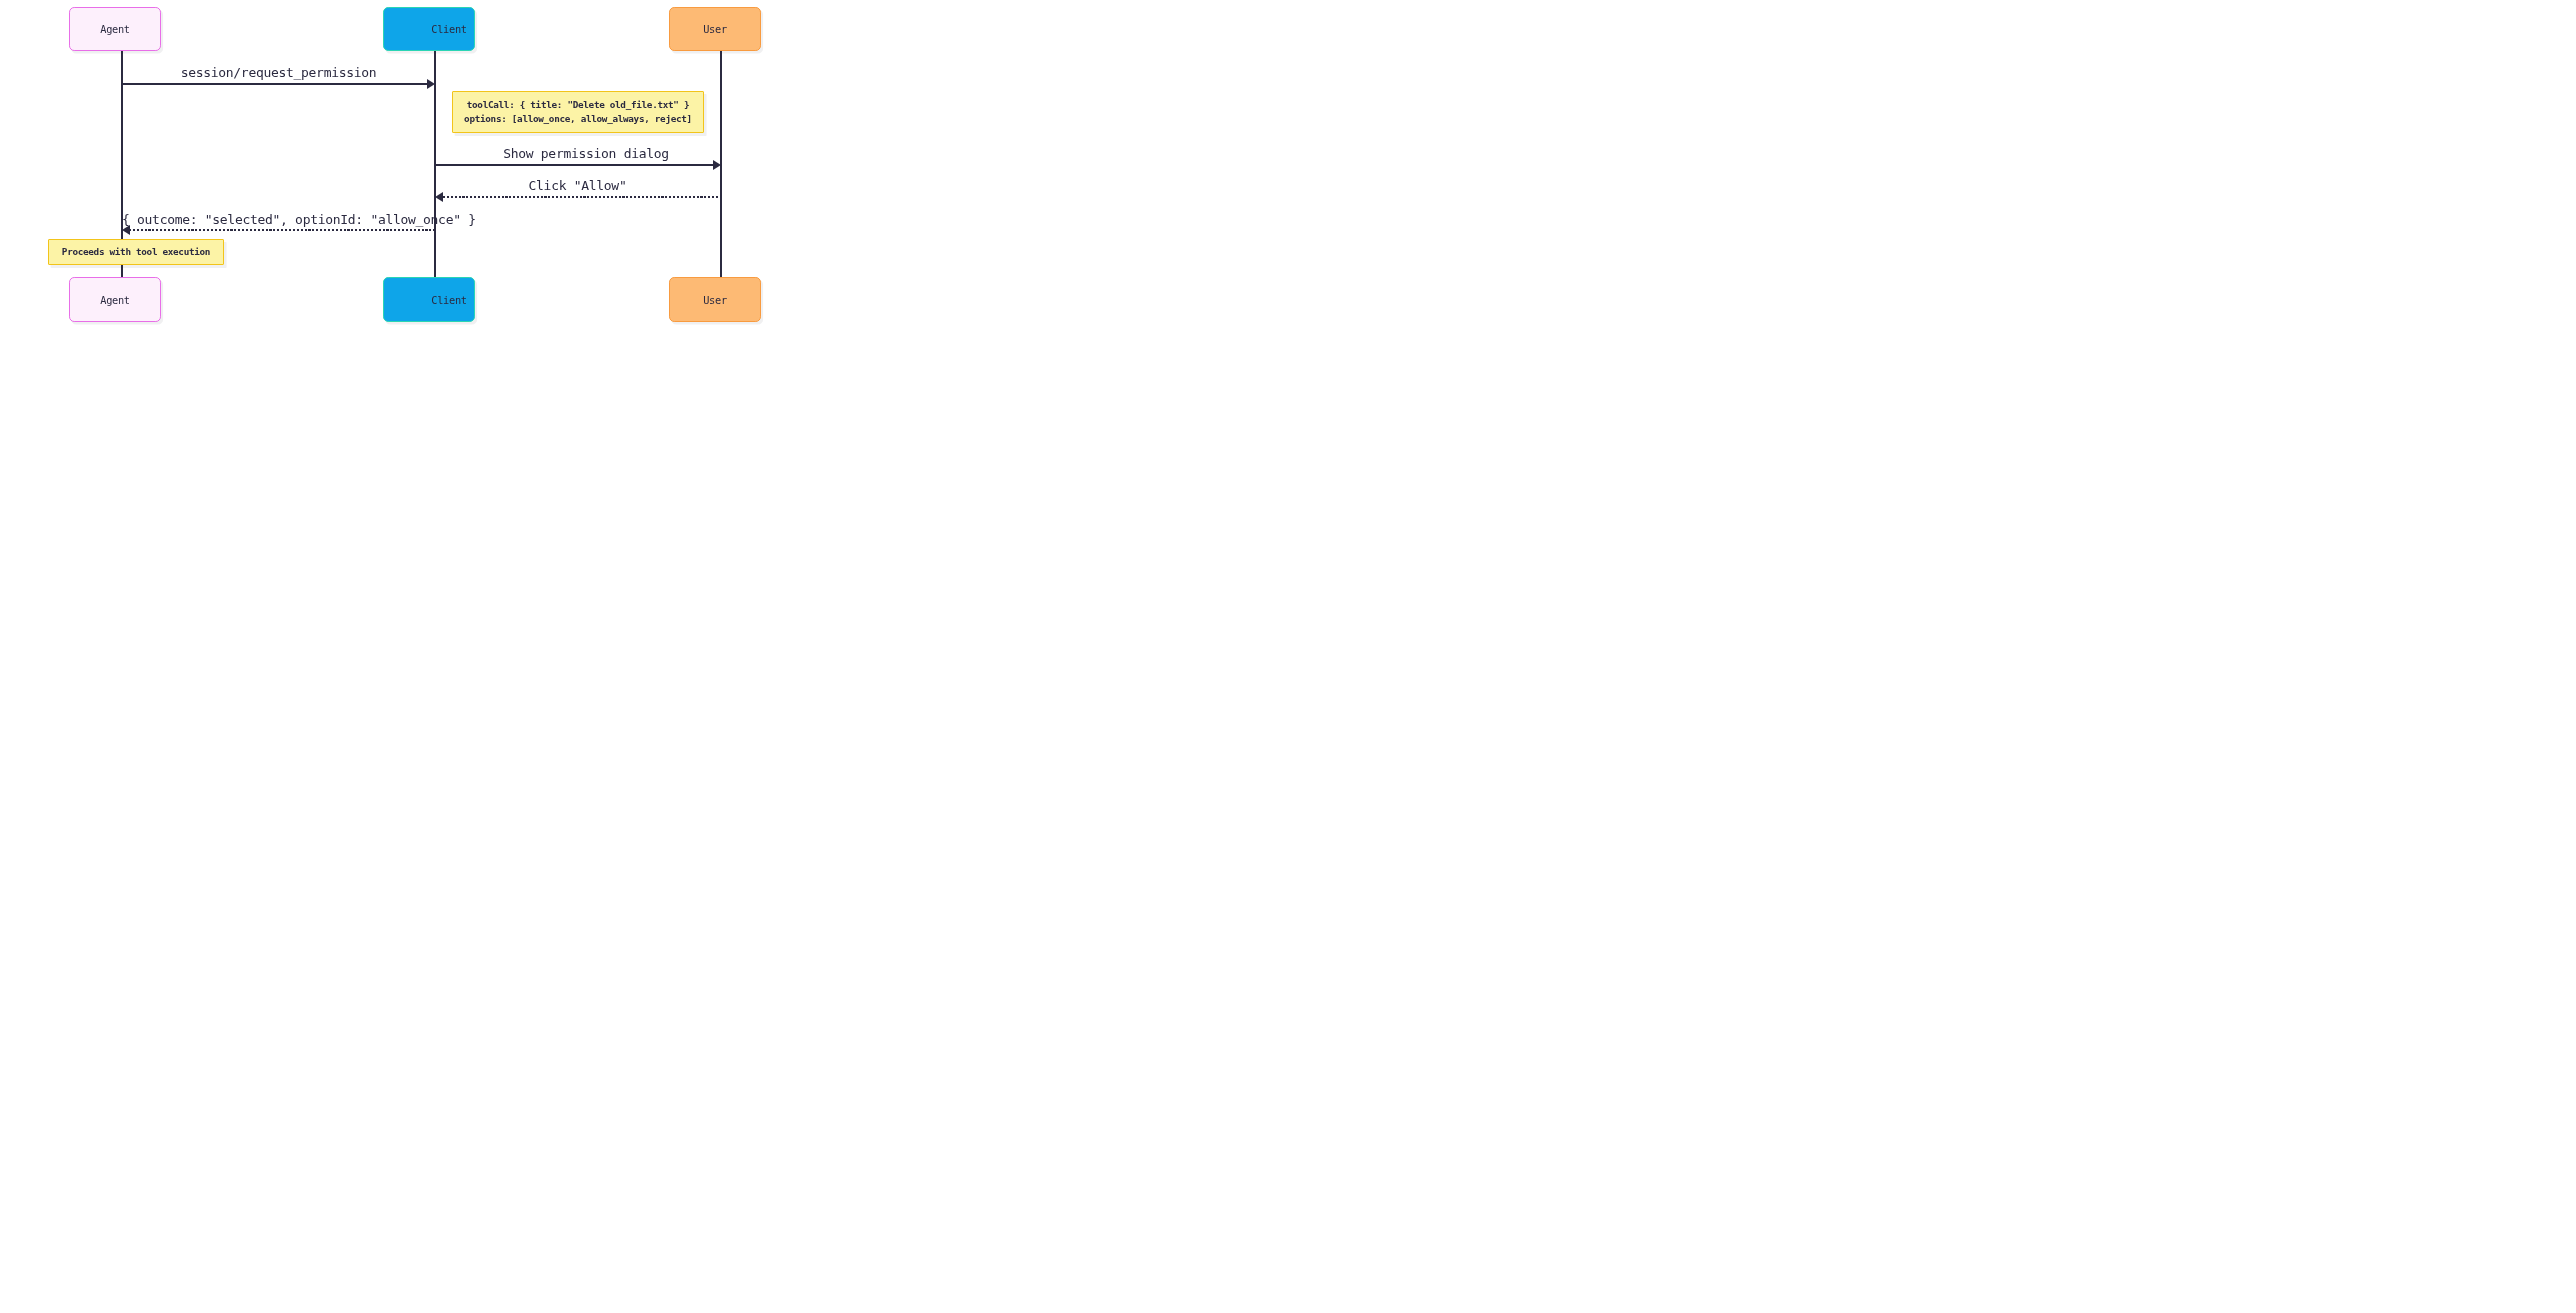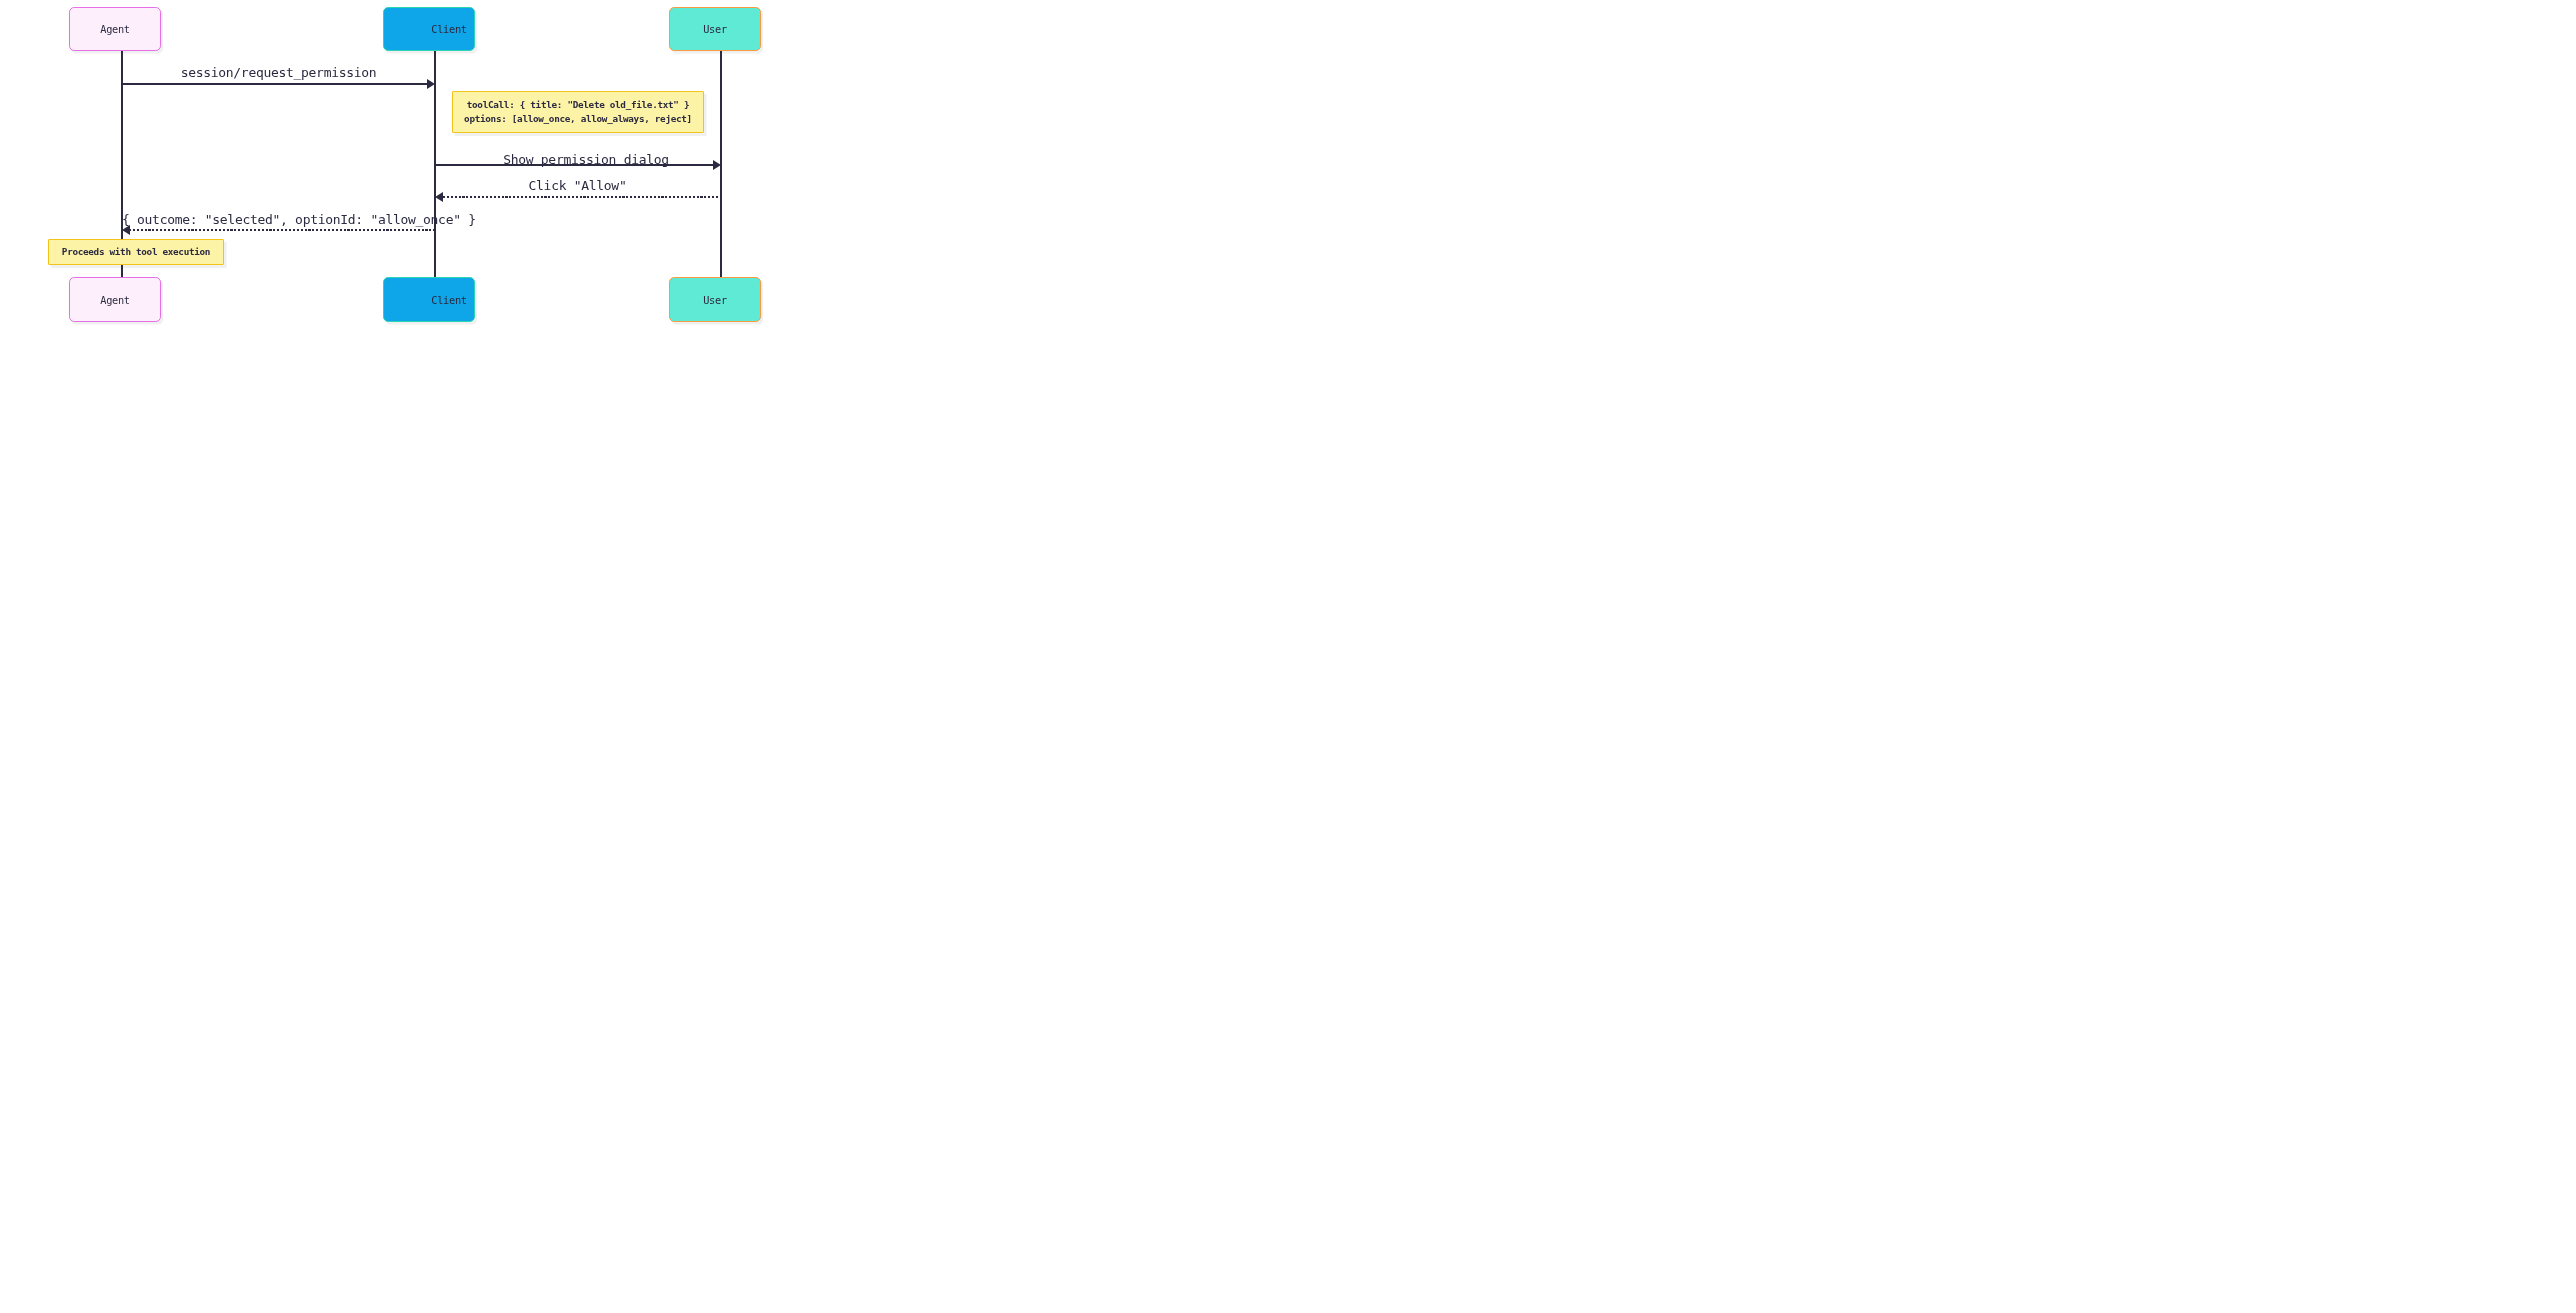--- a/index.html
+++ b/index.html
@@ -41,21 +41,21 @@
     justify-content: center;
     font-size: 10.3px;
     letter-spacing: -0.3px;
     box-shadow: 2.1px 2.6px 0 rgba(40, 40, 60, 0.07);
     z-index: 3;
   }
   .actor-box.top    { top: 7.2px; }
   .actor-box.bottom { top: 277px; height: 45px; }
   .actor-box.agent  { left: 69px;  border-color: #e86ee8; background: #fdf0fc; }
   .actor-box.client { left: 383px;  border-color: #2bd5b4; background: #0ea5e9; padding-left: 40px; }
-  .actor-box.user   { left: 669px; border-color: #f89b40; background: #5eead4; }
+  .actor-box.user   { left: 669px; border-color: #f89b40; background: #fdba74; }
 
   
   .msg-label {
     position: absolute;
     text-align: center;
     font-size: 13px;
     letter-spacing: -0.3px;
     white-space: nowrap;
     z-index: 2;
   }
@@ -78,21 +78,21 @@
     z-index: 2;
   }
   .arrowhead.right { border-left: 8.2px solid #2b2a40; }
   .arrowhead.left  { border-right: 8.2px solid #2b2a40; }
 
   
   .m1-label { left: 122px;  width: 313px; top: 65px; }
   .m1-line  { left: 122px;  width: 306px; top: 83px; }
   .m1-head  { left: 427px;  top: 79px; }
   
-  .m2-label { left: 435px;  width: 302px; top: 152px; }
+  .m2-label { left: 435px;  width: 302px; top: 146px; }
   .m2-line  { left: 435px;  width: 279px; top: 164px; }
   .m2-head  { left: 713px; top: 160px; }
   
   .m3-label { left: 435px;  width: 285px; top: 178px; }
   .m3-line  { left: 443px;  width: 278px; top: 196px; }
   .m3-head  { left: 435px;  top: 192px; }
   
   .m4-label { left: 122px;  width: 313px; top: 212px; }
   .m4-line  { left: 129px;  width: 306px; top: 229px; }
   .m4-head  { left: 122px;  top: 225px; }

